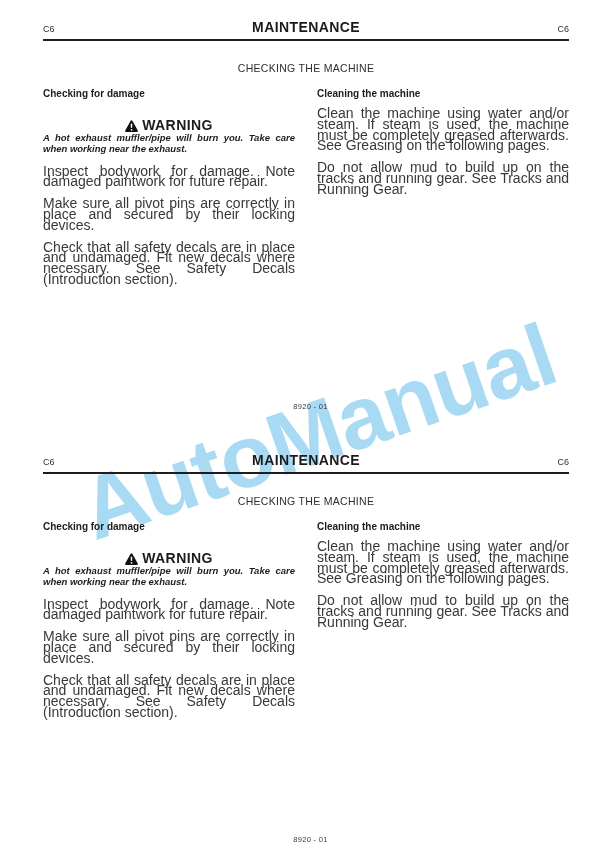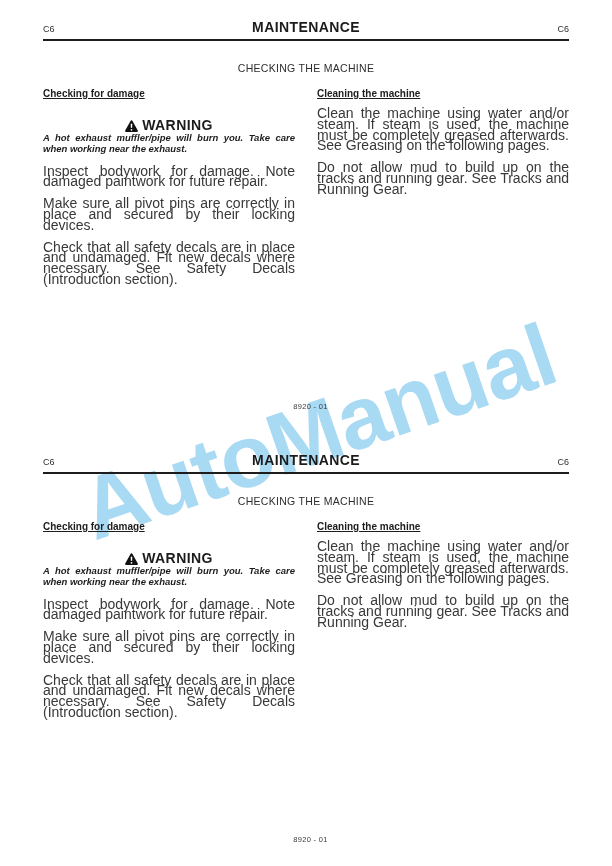--- a/index.html
+++ b/index.html
@@ -74,21 +74,20 @@
     margin: 14px 43px 0;
     gap: 22px;
   }
   .col { width: 252px; }
 
   .section-heading {
     font-size: 10px;
     font-weight: 700;
     color: #1d1d1d;
     line-height: 11px;
-    text-decoration: underline;
   }
 
   .warning-block { margin-top: 20px; }
   .warning-head {
     display: flex;
     align-items: center;
     justify-content: center;
     gap: 4px;
     font-size: 14px;
     font-weight: 700;

